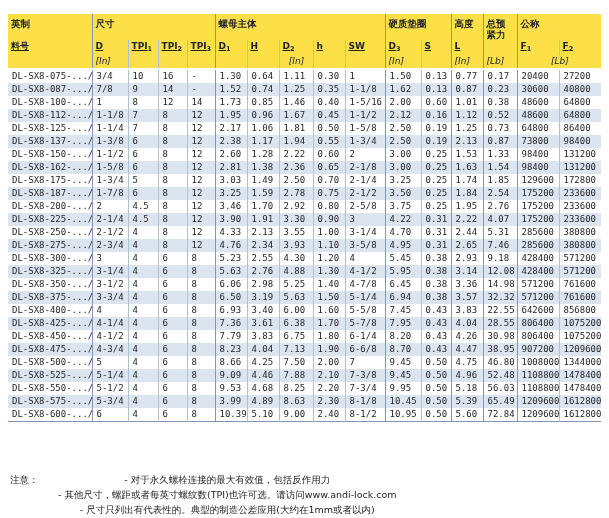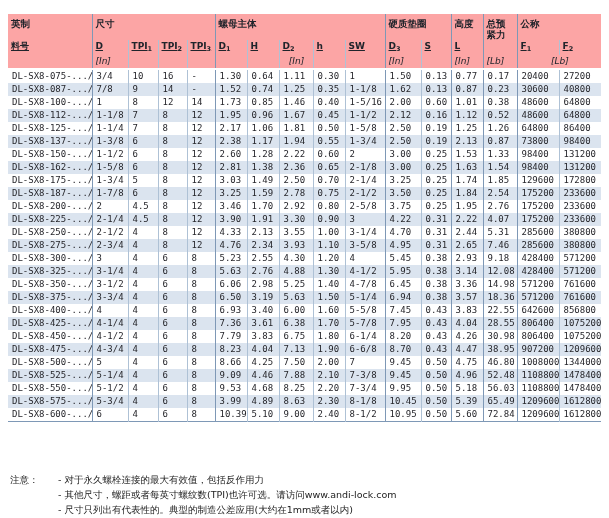--- a/index.html
+++ b/index.html
@@ -1,36 +1,36 @@
 <!DOCTYPE html>
 <html><head>
 <meta charset="utf-8">
 <style>
   html,body{margin:0;padding:0;background:#ffffff;}
   body{width:609px;height:518px;overflow:hidden;font-family:"DejaVu Sans",sans-serif;color:#1f1f1f;}
   .page{position:relative;width:609px;height:518px;}
   table.spec{border-collapse:collapse;table-layout:fixed;width:593px;margin:14px 0 0 8px;border-bottom:1px solid #7e98b6;}
-  thead th{background:#fca5a5;font-weight:bold;font-size:9px;text-align:left;vertical-align:top;padding:1px 2px 0 3px;line-height:11px;color:#20242b;}
+  thead th{background:#fde047;font-weight:bold;font-size:9px;text-align:left;vertical-align:top;padding:1px 2px 0 3px;line-height:11px;color:#20242b;}
   tr.groups th{height:20px;font-size:9.5px;padding-top:4px;}
   tr.subs th{height:18px;}
   tr.symbols th{height:14px;text-decoration:underline;}
   tr.units th{height:12px;font-weight:normal;border-bottom:2px solid #ffffff;font-style:italic;}
   tbody td{font-size:9px;line-height:13px;height:13px;padding:0 2px 0 4px;white-space:nowrap;overflow:hidden;font-family:"DejaVu Sans Mono","DejaVu Sans",monospace;color:#26262b;}
   tbody tr.alt td{background:#dbe4ef;}
   th,td{border-left:1px solid #aec1d5;}
   tr th:first-child,tr td:first-child{border-left:none;}
   tr.groups th{border-left:none;}
   .gb{border-left:1px solid #7e98b6 !important;}
   tbody td:nth-child(2),tbody td:nth-child(6),tbody td:nth-child(11),
   tbody td:nth-child(13),tbody td:nth-child(14),tbody td:nth-child(15){border-left:1px solid #7e98b6;}
   .ss{font-size:6.5px;vertical-align:-2px;}
   .unit-center{text-align:center;}
   .notes{position:absolute;left:10px;top:458px;display:flex;font-size:9.5px;line-height:15px;color:#222;}
   .notes .lbl{width:48px;flex:none;}
-  .notes .line{white-space:nowrap;}
+  .notes .line{white-space:nowrap;text-align:center;}
 </style>
 </head>
 <body>
 
 <div class="page">
 
   <table class="spec">
     <colgroup>
       <col style="width:84px">
         <col style="width:36px">
@@ -175,21 +175,21 @@
           <td>8</td>
           <td>12</td>
           <td>2.17</td>
           <td>1.06</td>
           <td>1.81</td>
           <td>0.50</td>
           <td>1-5/8</td>
           <td>2.50</td>
           <td>0.19</td>
           <td>1.25</td>
-          <td>1.26</td>
+          <td>0.73</td>
           <td>64800</td>
           <td>86400</td>
         </tr>
         <tr class="alt">
           <td>DL-SX8-137-.../W</td>
           <td>1-3/8</td>
           <td>6</td>
           <td>8</td>
           <td>12</td>
           <td>2.38</td>
@@ -409,21 +409,21 @@
           <td>6</td>
           <td>8</td>
           <td>6.50</td>
           <td>3.19</td>
           <td>5.63</td>
           <td>1.50</td>
           <td>5-1/4</td>
           <td>6.94</td>
           <td>0.38</td>
           <td>3.57</td>
-          <td>18.36</td>
+          <td>32.32</td>
           <td>571200</td>
           <td>761600</td>
         </tr>
         <tr>
           <td>DL-SX8-400-.../W</td>
           <td>4</td>
           <td>4</td>
           <td>6</td>
           <td>8</td>
           <td>6.93</td>

